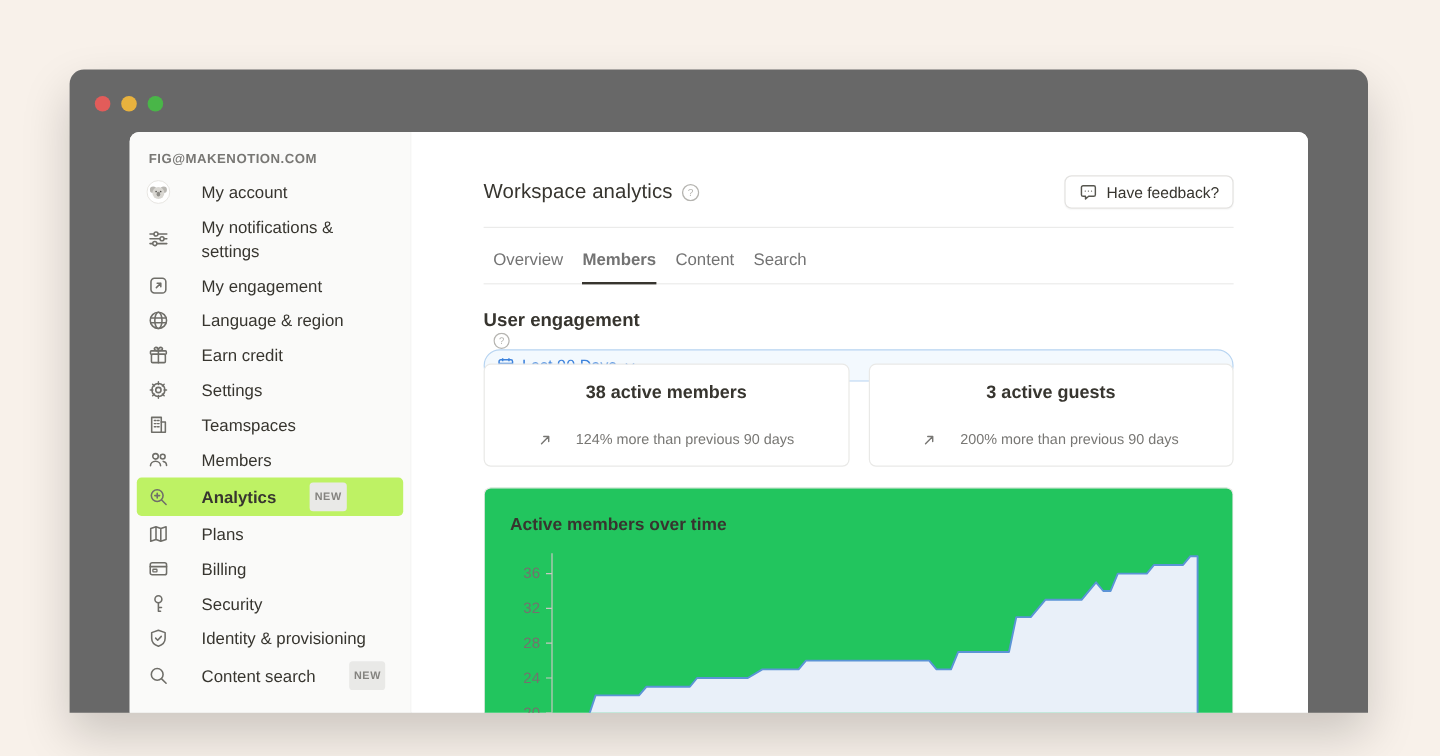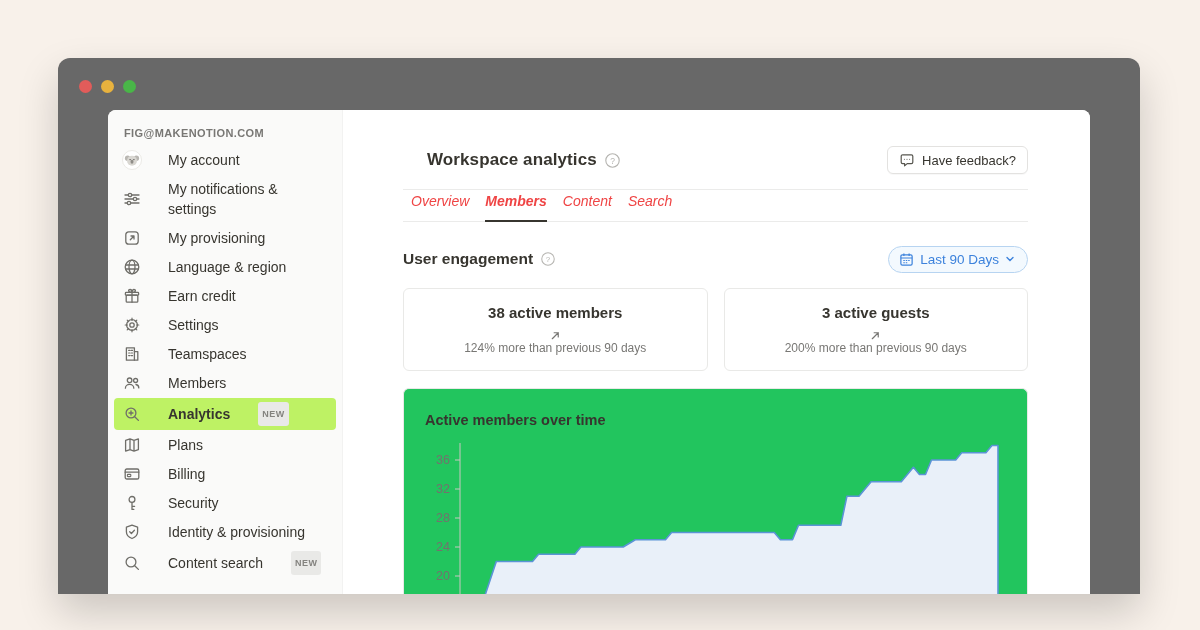--- a/index.html
+++ b/index.html
@@ -42,53 +42,53 @@
   .sb-icon svg { display:block; }
   .sb-label { flex:0 1 auto; }
   .badge-new {
     font-size:9px; font-weight:700; letter-spacing:.5px; color:#84837f;
     background:#e9e9e7; border-radius:3px; padding:2px 4px; margin-left:2px;
     flex:0 0 auto;
   }
   
   .main { flex:1; padding:36px 62px 0 60px; background:#fff; min-width:0; }
   .title-row { display:flex; align-items:center; }
-  .page-title { font-size:17px; font-weight:700; letter-spacing:.1px;margin-left:24px; }
+  .page-title { font-size:17px; font-weight:400; letter-spacing:.1px; }
   .help-icon { margin-left:8px; color:#b5b4b0; display:inline-flex; cursor:pointer; }
   .spacer { flex:1; }
   .feedback-btn {
     display:flex; align-items:center; gap:7px; background:#fff;
     border:1px solid #e3e2e0; border-radius:6px; padding:5px 11px;
     font-size:13px; font-weight:500; color:#37352f; cursor:pointer;
     box-shadow:0 1px 1px rgba(0,0,0,.03);
   }
   .divider { height:1px; background:#ebebea; margin-top:15px; }
   .tabs { display:flex; gap:16px; padding-left:8px; border-bottom:1px solid #ebebea; margin-top:1px; }
   .tab {
-    padding:2px 0 11px; font-size:14px; color:#ef4444; cursor:pointer;
-    border-bottom:2px solid transparent; margin-bottom:-1px;font-style:italic;
+    padding:17px 0 11px; font-size:14px; color:#737373; cursor:pointer;
+    border-bottom:2px solid transparent; margin-bottom:-1px;
   }
   .tab.active { font-weight:600; border-bottom-color:#37352f; }
-  .engage-row { display:flex; align-items:center; margin-top:22px; height:30px; }
+  .engage-row { display:flex; margin-top:22px; height:30px;flex-direction:column; }
   .section-title { font-size:15.5px; font-weight:700; }
   .range-pill {
     display:flex; align-items:center; gap:6px;
     border:1px solid #b7d4f1; background:#f3f9fe; color:#3c82dc;
     border-radius:15px; padding:5px 12px 5px 10px; font-size:13.5px; font-weight:500;
     cursor:pointer;
   }
   .stats-row { display:flex; gap:16px; margin-top:14px; }
   .stat-card {
     flex:1; border:1px solid #e9e9e7; border-radius:6px; text-align:center;
     padding:14px 10px 15px; background:#fff;
   }
   .stat-value { font-size:15px; font-weight:700; line-height:20px; }
   .stat-change {
-    margin-top:7px; font-size:12px; color:#787774;
-    display:flex; align-items:center; justify-content:center; gap:0;flex-direction:column;
+    margin-top:21px; font-size:12px; color:#787774;
+    display:flex; align-items:center; justify-content:center; gap:20px;
   }
   .chart-card {
     margin-top:17px; border:1px solid #e9e9e7; border-radius:6px 6px 0 0;
     border-bottom:none; background:#22c55e; padding-top:20px; height:232px; overflow:hidden;
   }
   .chart-title { font-size:14.5px; font-weight:700; margin:0 0 10px 21px; line-height:22px; }
   .chart-svg { display:block; }
 </style>
 </head>
 <body>
@@ -131,21 +131,21 @@
             </span>
             <span class="sb-label">My notifications &amp; settings</span>
           </div>
           <div class="sb-item">
             <span class="sb-icon">
               <svg width="18" height="18" viewBox="0 0 18 18" fill="none" stroke="currentColor" stroke-width="1.3" stroke-linecap="round" stroke-linejoin="round">
                 <rect x="2.8" y="2.8" width="12.4" height="12.4" rx="3"></rect>
                 <path d="M7.3 10.7 11 7M8 7h3v3"></path>
               </svg>
             </span>
-            <span class="sb-label">My provisioning</span>
+            <span class="sb-label">My engagement</span>
           </div>
           <div class="sb-item">
             <span class="sb-icon">
               <svg width="18" height="18" viewBox="0 0 18 18" fill="none" stroke="currentColor" stroke-width="1.3" stroke-linecap="round" stroke-linejoin="round">
                 <circle cx="9" cy="9" r="6.8"></circle>
                 <ellipse cx="9" cy="9" rx="3" ry="6.8"></ellipse>
                 <path d="M2.6 7h12.8M2.6 11h12.8"></path>
               </svg>
             </span>
             <span class="sb-label">Language &amp; region</span>

